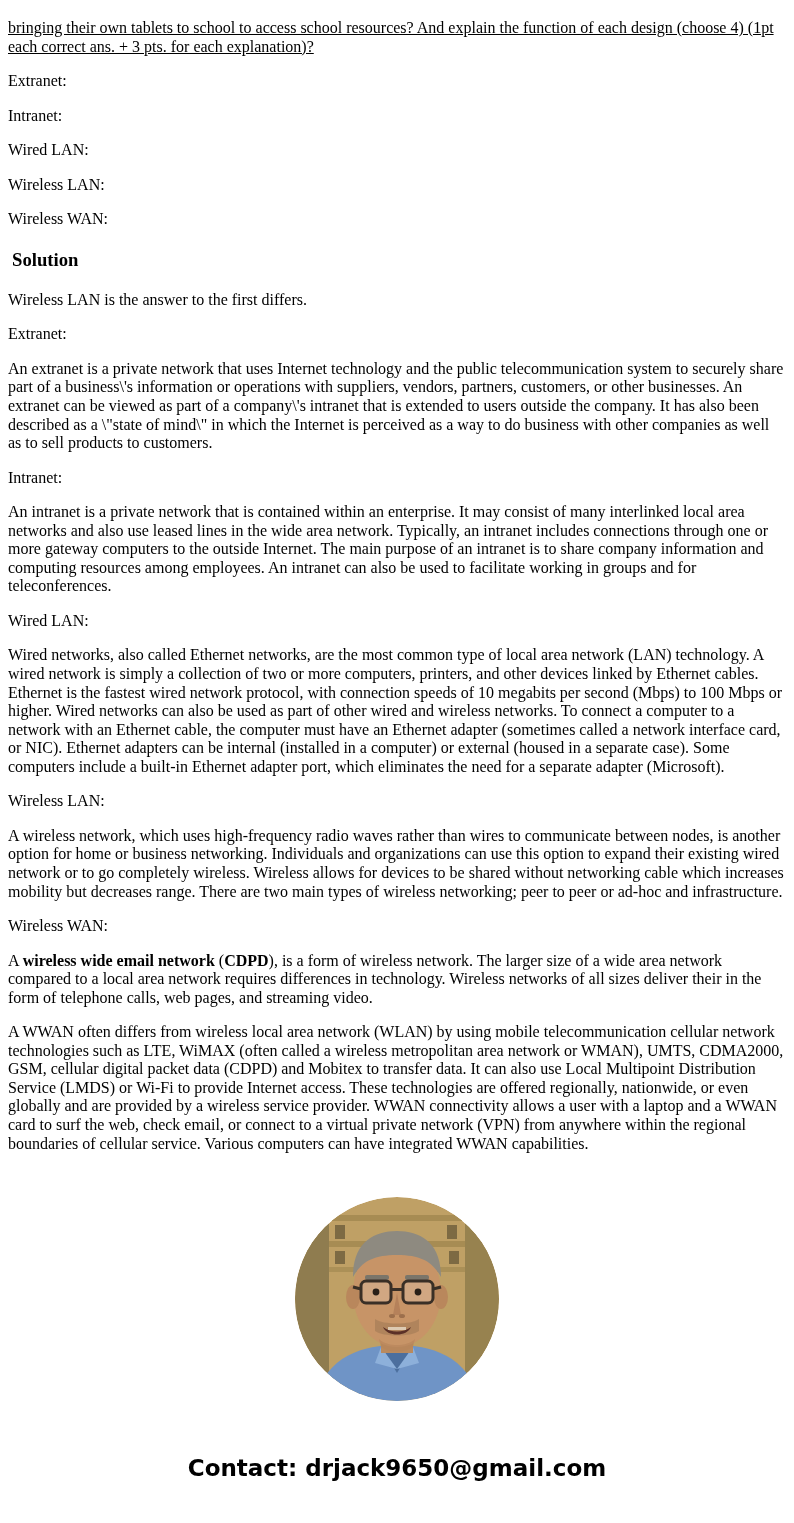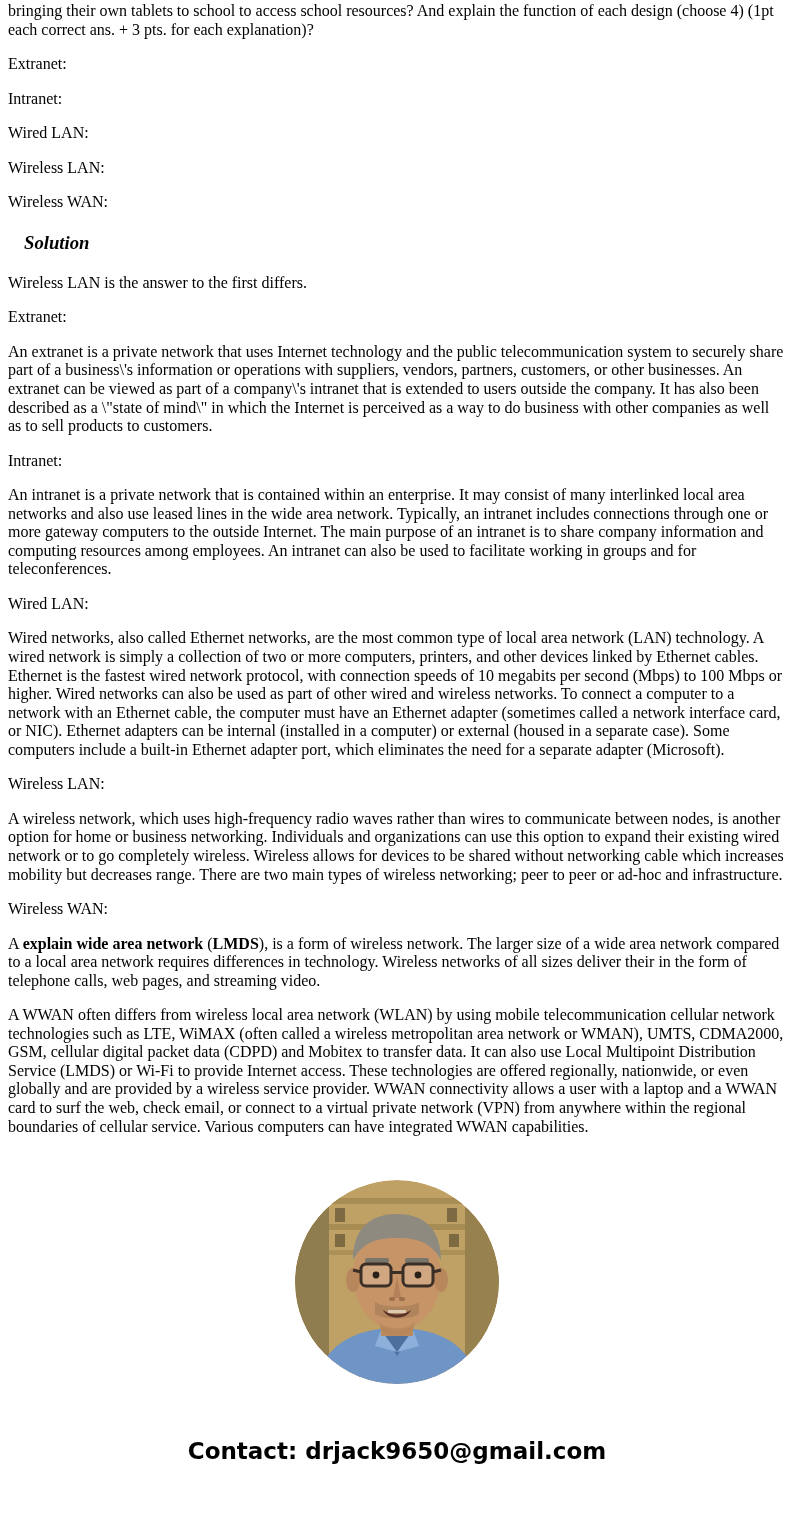--- a/index.html
+++ b/index.html
@@ -1,20 +1,20 @@
 <!DOCTYPE html>
 <html><head>
 <meta charset="utf-8">
 <style>
   html,body{margin:0;padding:0;background:#ffffff;color:#000000;}
   body{font-family:"Liberation Serif",serif;font-size:16px;}
   .page{width:794px;margin:0 auto;padding:0 8px;box-sizing:border-box;}
   p{margin:16px 0;line-height:1.16;}
-  .intro{margin-top:2px;}
-  .solution-heading{font-family:"Liberation Serif",serif;font-size:18.7px;font-weight:bold;margin:20px 16px;font-style:italic;}
+  .intro{margin-top:19px;text-decoration:underline;}
+  .solution-heading{font-family:"Liberation Serif",serif;font-size:18.7px;font-weight:bold;margin:20px 4px;}
   b{font-weight:bold;}
   .avatar-wrap{width:204px;height:204px;margin:44px auto 52px;border-radius:50%;overflow:hidden;display:block;}
   .avatar-wrap svg{display:block;width:204px;height:204px;}
   .footer{font-family:"DejaVu Sans","Liberation Sans",sans-serif;font-weight:bold;
           font-size:23px;line-height:1.31;text-align:center;margin:0 auto 26px;max-width:770px;}
 </style>
 </head>
 <body>
 
 <div class="page">
@@ -37,21 +37,21 @@
   <p>Intranet:</p>
   <p>An intranet is a private network that is contained within an enterprise. It may consist of many interlinked local area networks and also use leased lines in the wide area network. Typically, an intranet includes connections through one or more gateway computers to the outside Internet. The main purpose of an intranet is to share company information and computing resources among employees. An intranet can also be used to facilitate working in groups and for teleconferences.</p>
 
   <p>Wired LAN:</p>
   <p>Wired networks, also called Ethernet networks, are the most common type of local area network (LAN) technology. A wired network is simply a collection of two or more computers, printers, and other devices linked by Ethernet cables. Ethernet is the fastest wired network protocol, with connection speeds of 10 megabits per second (Mbps) to 100 Mbps or higher. Wired networks can also be used as part of other wired and wireless networks. To connect a computer to a network with an Ethernet cable, the computer must have an Ethernet adapter (sometimes called a network interface card, or NIC). Ethernet adapters can be internal (installed in a computer) or external (housed in a separate case). Some computers include a built-in Ethernet adapter port, which eliminates the need for a separate adapter (Microsoft).</p>
 
   <p>Wireless LAN:</p>
   <p>A wireless network, which uses high-frequency radio waves rather than wires to communicate between nodes, is another option for home or business networking. Individuals and organizations can use this option to expand their existing wired network or to go completely wireless. Wireless allows for devices to be shared without networking cable which increases mobility but decreases range. There are two main types of wireless networking; peer to peer or ad-hoc and infrastructure.</p>
 
   <p>Wireless WAN:</p>
-  <p><span>A </span><b>explain wide area network</b><span> (</span><b>LMDS</b><span>), is a form of wireless network. The larger size of a wide area network compared to a local area network requires differences in technology. Wireless networks of all sizes deliver their in the form of telephone calls, web pages, and streaming video.</span></p>
+  <p><span>A </span><b>wireless wide email network</b><span> (</span><b>CDPD</b><span>), is a form of wireless network. The larger size of a wide area network compared to a local area network requires differences in technology. Wireless networks of all sizes deliver their in the form of telephone calls, web pages, and streaming video.</span></p>
 
   <p>A WWAN often differs from wireless local area network (WLAN) by using mobile telecommunication cellular network technologies such as LTE, WiMAX (often called a wireless metropolitan area network or WMAN), UMTS, CDMA2000, GSM, cellular digital packet data (CDPD) and Mobitex to transfer data. It can also use Local Multipoint Distribution Service (LMDS) or Wi-Fi to provide Internet access. These technologies are offered regionally, nationwide, or even globally and are provided by a wireless service provider. WWAN connectivity allows a user with a laptop and a WWAN card to surf the web, check email, or connect to a virtual private network (VPN) from anywhere within the regional boundaries of cellular service. Various computers can have integrated WWAN capabilities.</p>
 
   <figure class="avatar-wrap">
     <svg viewBox="0 0 204 204" aria-hidden="true">
       <defs>
         <clipPath id="circ">
             <circle cx="102" cy="102" r="102"></circle>
           </clipPath>
       </defs>

